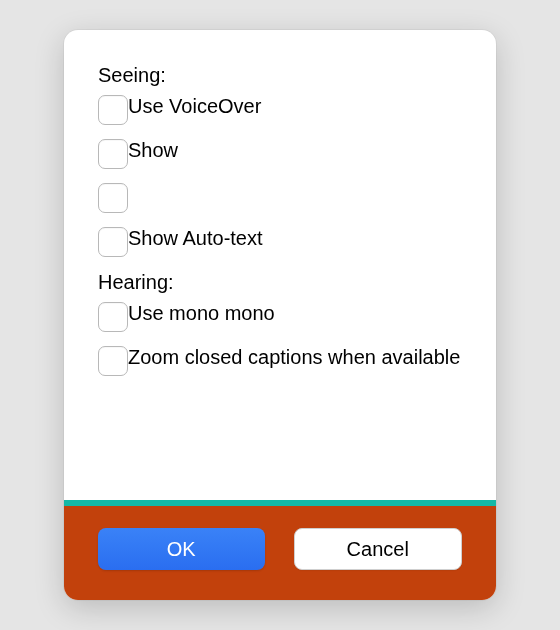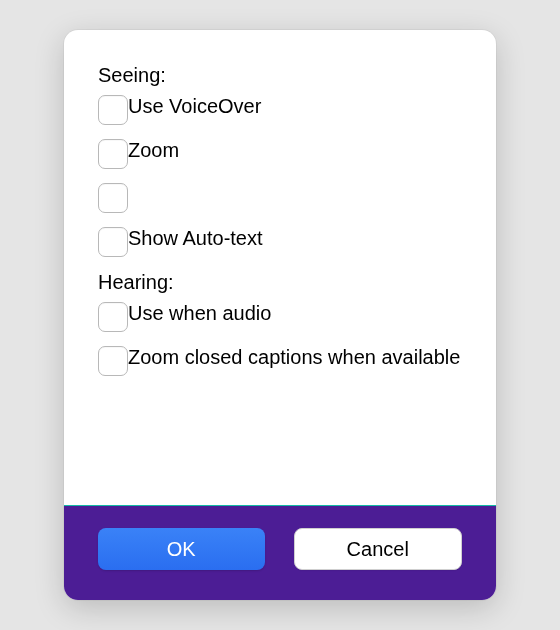--- a/index.html
+++ b/index.html
@@ -52,22 +52,22 @@
       background: #fff;
       box-shadow: inset 0 1px 1px rgba(0,0,0,0.03), 0 1px 0 rgba(255,255,255,0.6);
       flex-shrink: 0;
       cursor: pointer;
     }
     .option-label {
       font-size: 20px;
       color: #000;
     }
     .footer {
-      background: #4c1d95;
-      border-top: 1px solid #14b8a6;
+      background: #c2410c;
+      border-top: 6px solid #14b8a6;
       padding: 22px 34px 30px 34px;
       display: flex;
       gap: 4px;
     }
     .btn {
       flex: 1;
       height: 42px;
       border-radius: 8px;
       font-size: 20px;
       cursor: pointer;
@@ -97,37 +97,37 @@
 
     <div class="section-label first">Seeing:</div>
 
     <div class="option-row">
       <div class="checkbox"></div>
       <span class="option-label">Use VoiceOver</span>
     </div>
 
     <div class="option-row">
       <div class="checkbox"></div>
-      <span class="option-label">Zoom</span>
+      <span class="option-label">Show</span>
     </div>
 
     <div class="option-row">
       <div class="checkbox"></div>
     </div>
 
     <div class="option-row">
       <div class="checkbox"></div>
       <span class="option-label">Show Auto-text</span>
     </div>
 
     <div class="section-label">Hearing:</div>
 
     <div class="option-row">
       <div class="checkbox"></div>
-      <span class="option-label">Use when audio</span>
+      <span class="option-label">Use mono mono</span>
     </div>
 
     <div class="option-row">
       <div class="checkbox"></div>
       <span class="option-label">Zoom closed captions when available</span>
     </div>
 
   </div>
 
   <div class="footer">

